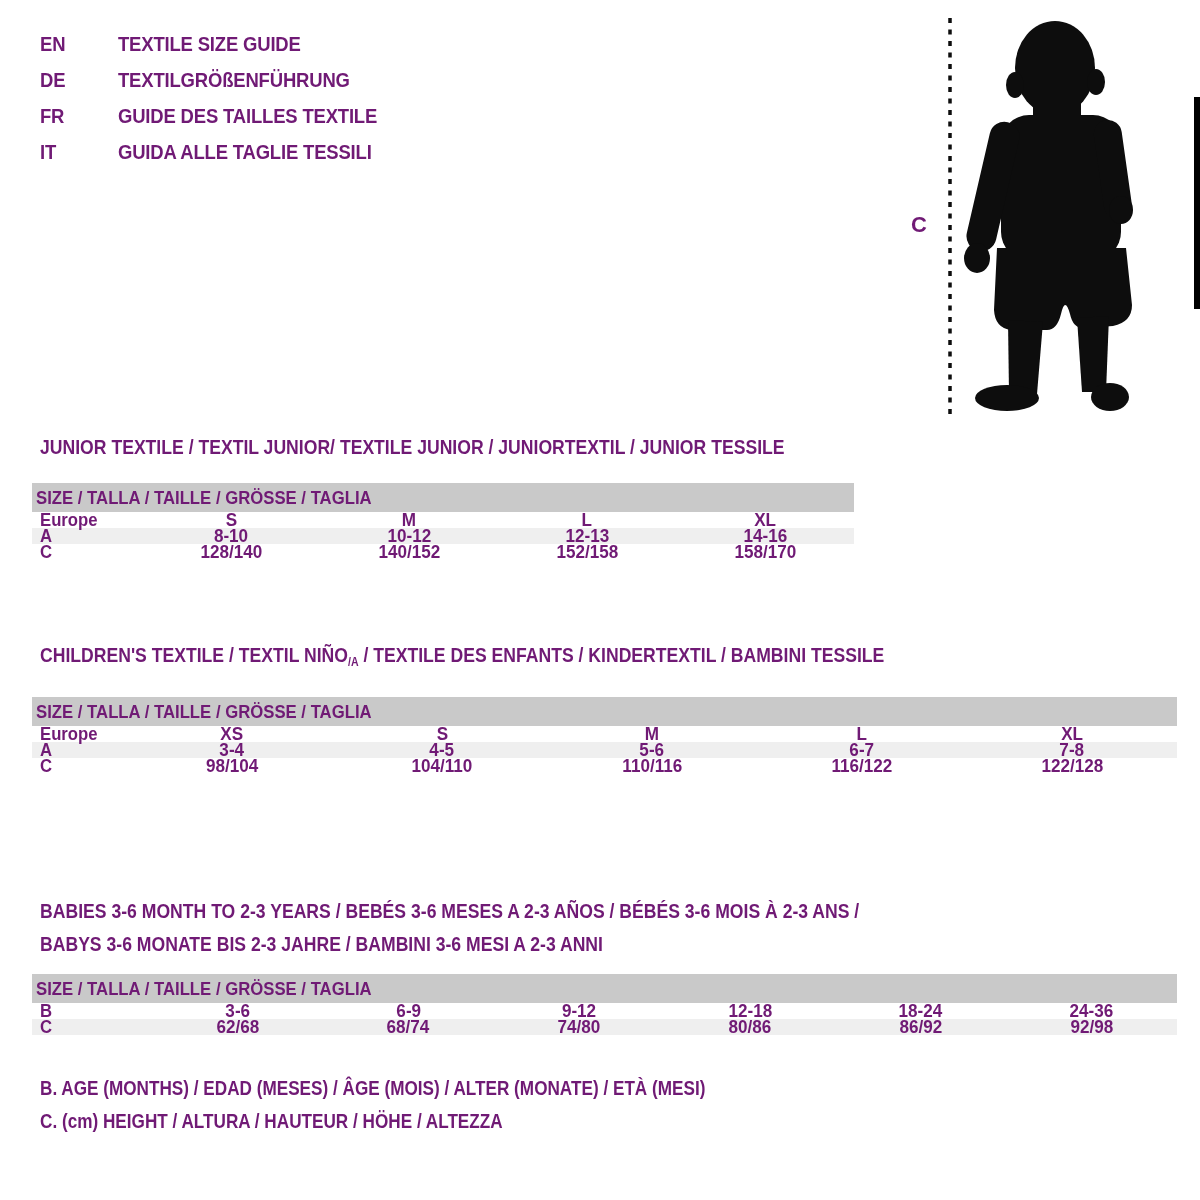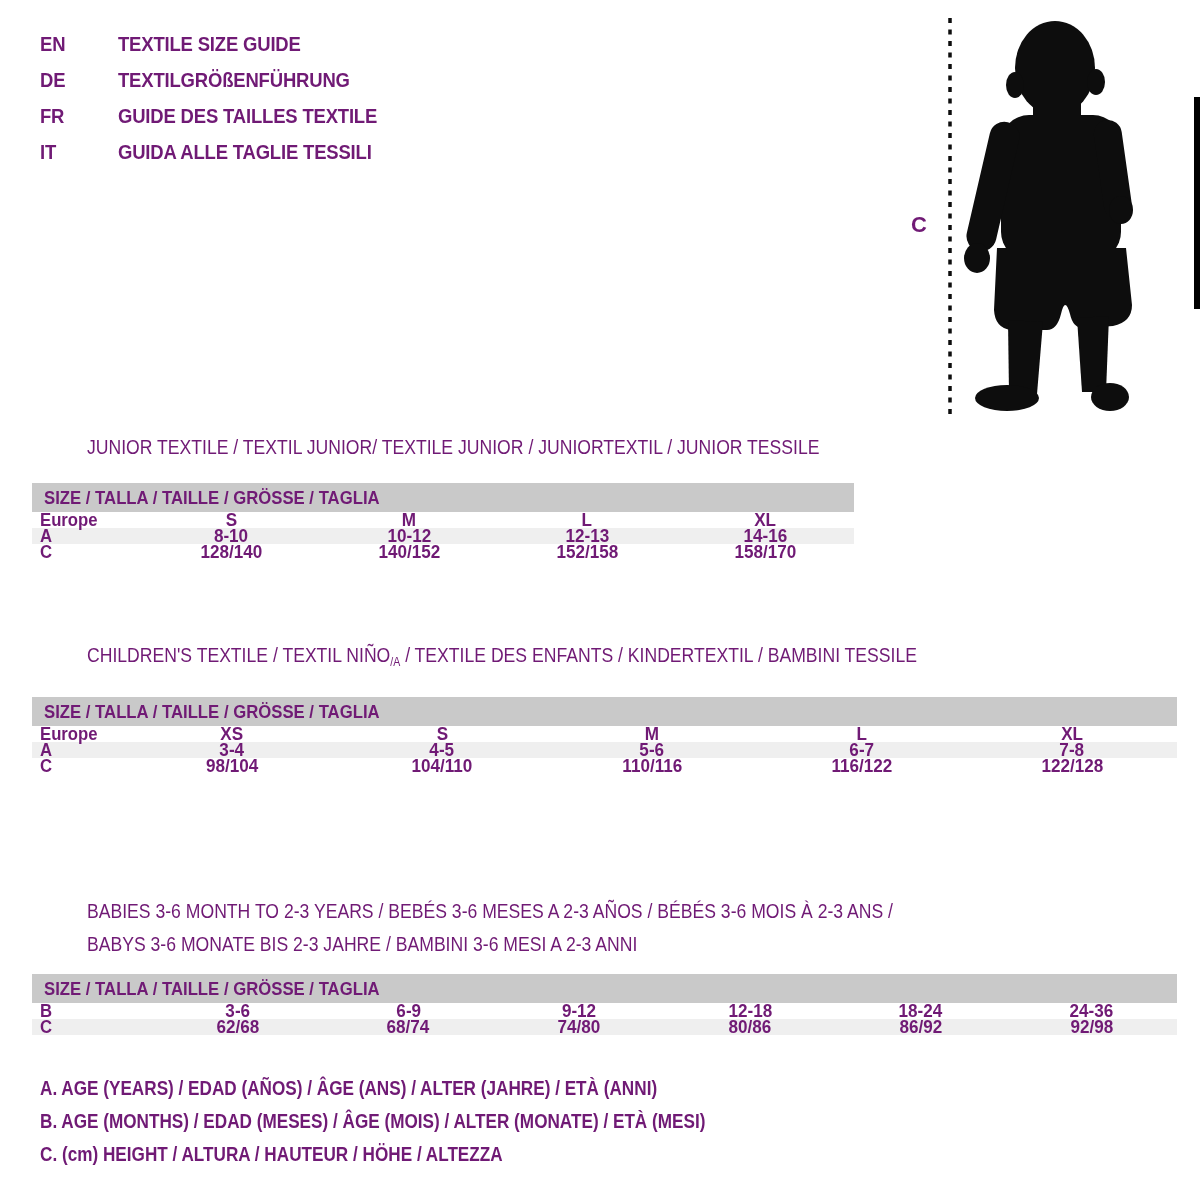--- a/index.html
+++ b/index.html
@@ -23,28 +23,28 @@
   .c-label{position:absolute;left:6px;top:212px;font-size:22px;font-weight:700;}
 
   
   .edge-mark{position:absolute;right:0;top:97px;width:6px;height:212px;background:#000;}
 
   
   .sec{position:absolute;left:32px;}
   #sec-junior{top:437px;width:822px;}
   #sec-children{top:645px;width:1145px;}
   #sec-babies{top:901px;width:1145px;}
-  .ttl{font-size:20px;font-weight:400;line-height:20px;padding-left:8px;margin-left:47px;}
+  .ttl{font-size:20px;font-weight:700;line-height:20px;padding-left:8px;}
   .ttl .line + .line{margin-top:13px;}
   #sec-junior .ttl{margin-bottom:26px;}
   #sec-children .ttl{margin-bottom:25px;}
   #sec-babies .ttl{margin-bottom:20px;}
 
   .thdr{height:29px;background:var(--header-bg,#c9c9c9);display:flex;align-items:center;
-        padding-left:12px;font-size:19px;font-weight:700;}
+        padding-left:4px;font-size:19px;font-weight:700;}
   .trow{height:16px;display:flex;align-items:center;font-size:19px;font-weight:700;}
   .trow.shaded{background:var(--row-alt-bg,#efefef);}
   .trow .lbl{padding-left:8px;box-sizing:border-box;flex:0 0 auto;}
   #sec-junior .lbl{width:110px;}
   #sec-children .lbl{width:95px;}
   #sec-babies .lbl{width:120px;}
   .trow .cell{flex:1 1 0;text-align:center;}
 
   
   .legend{position:absolute;left:40px;top:1072px;}
@@ -193,23 +193,20 @@
             <span class="cell"><span class="cellx">80/86</span></span>
             <span class="cell"><span class="cellx">86/92</span></span>
             <span class="cell"><span class="cellx">92/98</span></span>
           </div>
         </div>
       </section>
     </div>
 
   <div class="legend" id="legend">
       <div class="legend-line">
-        <span class="cx">A. AGE (YEARS) / EDAD (AÑOS) / ÂGE (ANS) / ALTER (JAHRE) / ETÀ (ANNI)</span>
-      </div>
-      <div class="legend-line">
         <span class="cx">B. AGE (MONTHS) / EDAD (MESES) / ÂGE (MOIS) / ALTER (MONATE) / ETÀ (MESI)</span>
       </div>
       <div class="legend-line">
         <span class="cx">C. (cm) HEIGHT / ALTURA / HAUTEUR / HÖHE / ALTEZZA</span>
       </div>
     </div>
 
 </div>
 
 </body></html>

